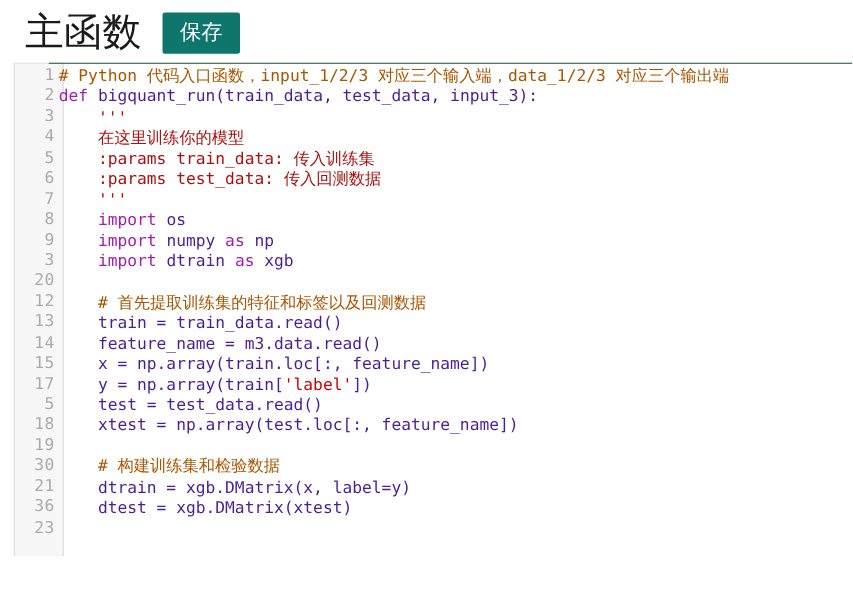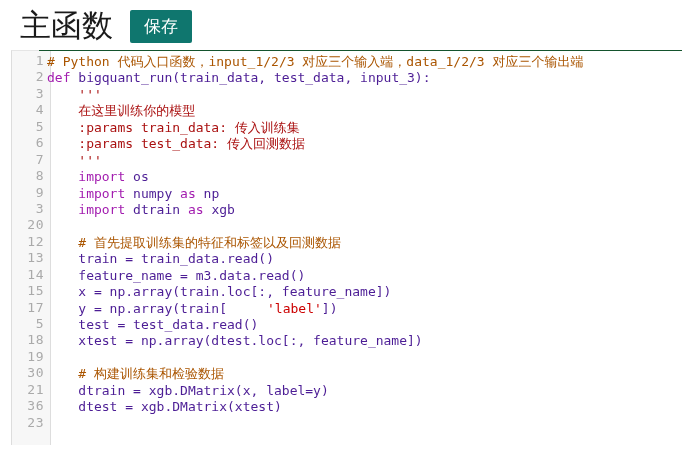--- a/index.html
+++ b/index.html
@@ -96,21 +96,21 @@
     letter-spacing: 0.5px;
   }
   .cl {
     color: #000000;
   }
 
   
   .t-com  { color: #aa5500; }
   .t-kw   { color: #a21caf; }
   .t-fn   { color: #4c1d95; }
-  .t-str  { color: #cc0000; margin-left: 40px; }
+  .t-str  { color: #cc0000; }
   .t-doc  { color: #aa1111; }
   .t-txt  { color: #4c1d95; }
 </style>
 </head>
 <body>
 
 <div class="header">
   <div class="page-title">主函数</div>
   <button class="save-button">保存</button>
 </div>
@@ -158,21 +158,21 @@
               <div class="cl"><span class="t-txt">    </span><span class="t-kw">import</span><span class="t-txt"> os</span></div>
               <div class="cl"><span class="t-txt">    </span><span class="t-kw">import</span><span class="t-txt"> numpy </span><span class="t-kw">as</span><span class="t-txt"> np</span></div>
               <div class="cl"><span class="t-txt">    </span><span class="t-kw">import</span><span class="t-txt"> dtrain </span><span class="t-kw">as</span><span class="t-txt"> xgb</span></div>
               <div class="cl">&nbsp;</div>
               <div class="cl"><span class="t-txt">    </span><span class="t-com"># 首先提取训练集的特征和标签以及回测数据</span></div>
               <div class="cl"><span class="t-txt">    train = train_data.read()</span></div>
               <div class="cl"><span class="t-txt">    feature_name = m3.data.read()</span></div>
               <div class="cl"><span class="t-txt">    x = np.array(train.loc[:, feature_name])</span></div>
               <div class="cl"><span class="t-txt">    y = np.array(train[</span><span class="t-str">'label'</span><span class="t-txt">])</span></div>
               <div class="cl"><span class="t-txt">    test = test_data.read()</span></div>
-              <div class="cl"><span class="t-txt">    xtest = np.array(dtest.loc[:, feature_name])</span></div>
+              <div class="cl"><span class="t-txt">    xtest = np.array(test.loc[:, feature_name])</span></div>
               <div class="cl">&nbsp;</div>
               <div class="cl"><span class="t-txt">    </span><span class="t-com"># 构建训练集和检验数据</span></div>
               <div class="cl"><span class="t-txt">    dtrain = xgb.DMatrix(x, label=y)</span></div>
               <div class="cl"><span class="t-txt">    dtest = xgb.DMatrix(xtest)</span></div>
               <div class="cl">&nbsp;</div>
             </div>
       </td>
     </tr>
   </tbody>
     </table>

